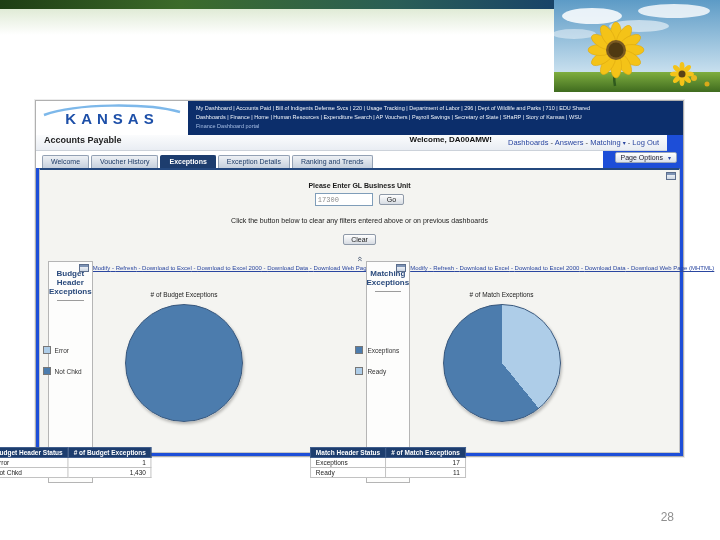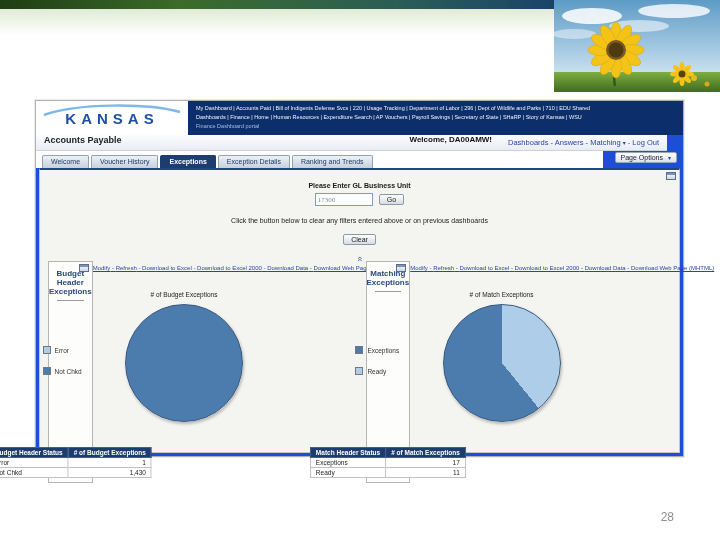--- a/index.html
+++ b/index.html
@@ -54,21 +54,21 @@
     border:1px solid #c6c6c6;border-top:2px solid #24487e}
   .maxi{display:inline-block;width:10px;height:8px;border:1px solid #5c6e8c;
     background:linear-gradient(#fdfdfd,#ccd6e4);position:relative;cursor:pointer}
   .maxi::after{content:"";position:absolute;left:0;right:0;top:0;height:2px;background:#7d93b5}
   .content-maxi{position:absolute;top:2px;right:3px}
 
   .filter{text-align:center;padding-top:12px}
   .prompt{font-size:7px;font-weight:bold;color:#1a1a1a}
   .gl-row{margin-top:4px;display:flex;justify-content:center;align-items:center;gap:6px}
   .gl-input{width:58px;height:13px;font-size:7px;color:#8c8c8c;border:1px solid #7f9db9;
-    padding:0 2px;background:#fff;font-family:Liberation Serif, serif}
+    padding:0 2px;background:#fff;font-family:Liberation Mono, monospace}
   .btn{font-size:7px;color:#1a1a1a;background:linear-gradient(#fefefe,#d7dce3);
     border:1px solid #8e99a8;border-radius:2px;padding:1px 7px;font-family:inherit;cursor:pointer}
   .instr{margin-top:11px;font-size:7px;color:#1a1a1a}
   .clear-row{margin-top:4px}
   .collapse-row{position:absolute;top:78px;left:0;right:0;text-align:center}
   .collapse-icon{display:inline-block;transform:rotate(90deg);font-size:9px;color:#4a5a74;line-height:6px;cursor:pointer}
 
   
   .panels{position:absolute;top:91px;left:8px;right:8px;bottom:2px;display:flex;gap:12px}
   .pcol{flex:1;display:flex;flex-direction:row;min-width:0}

